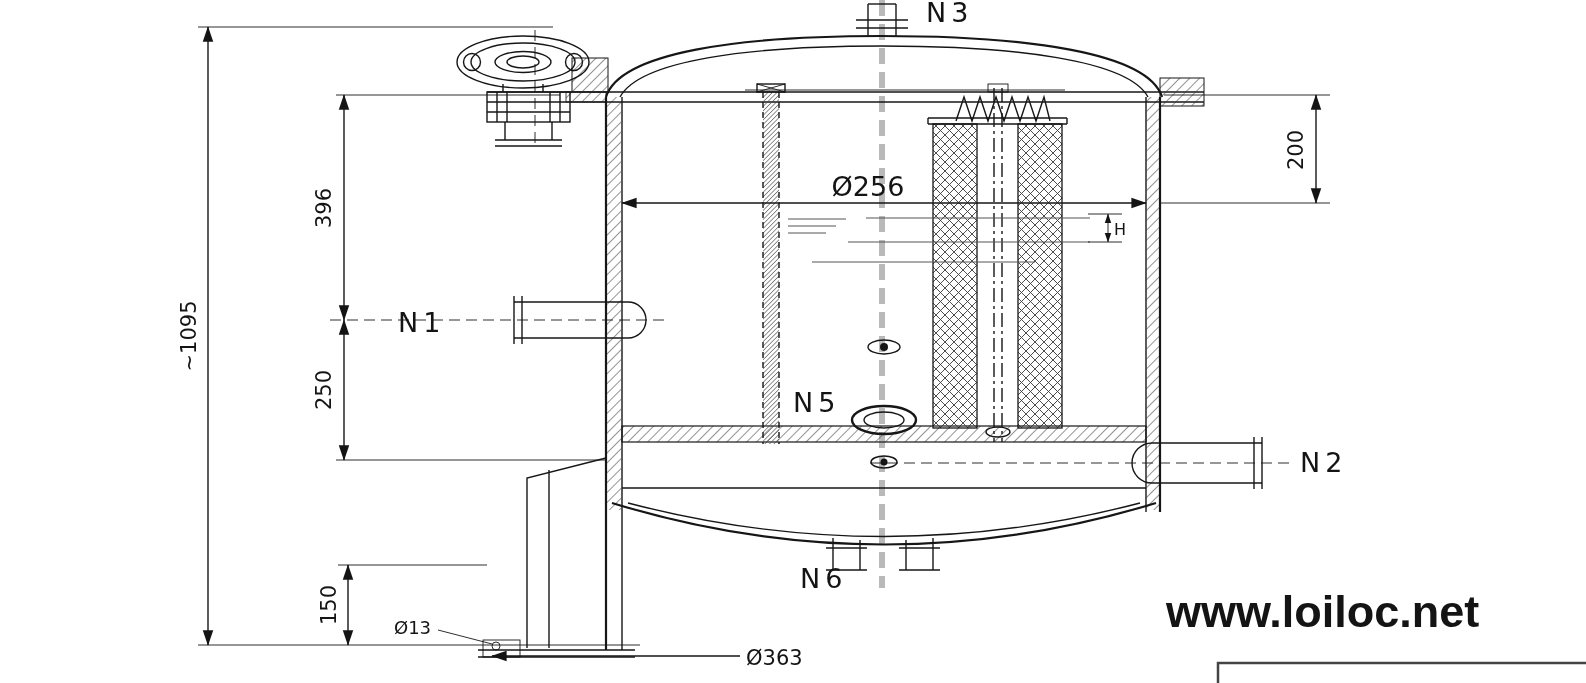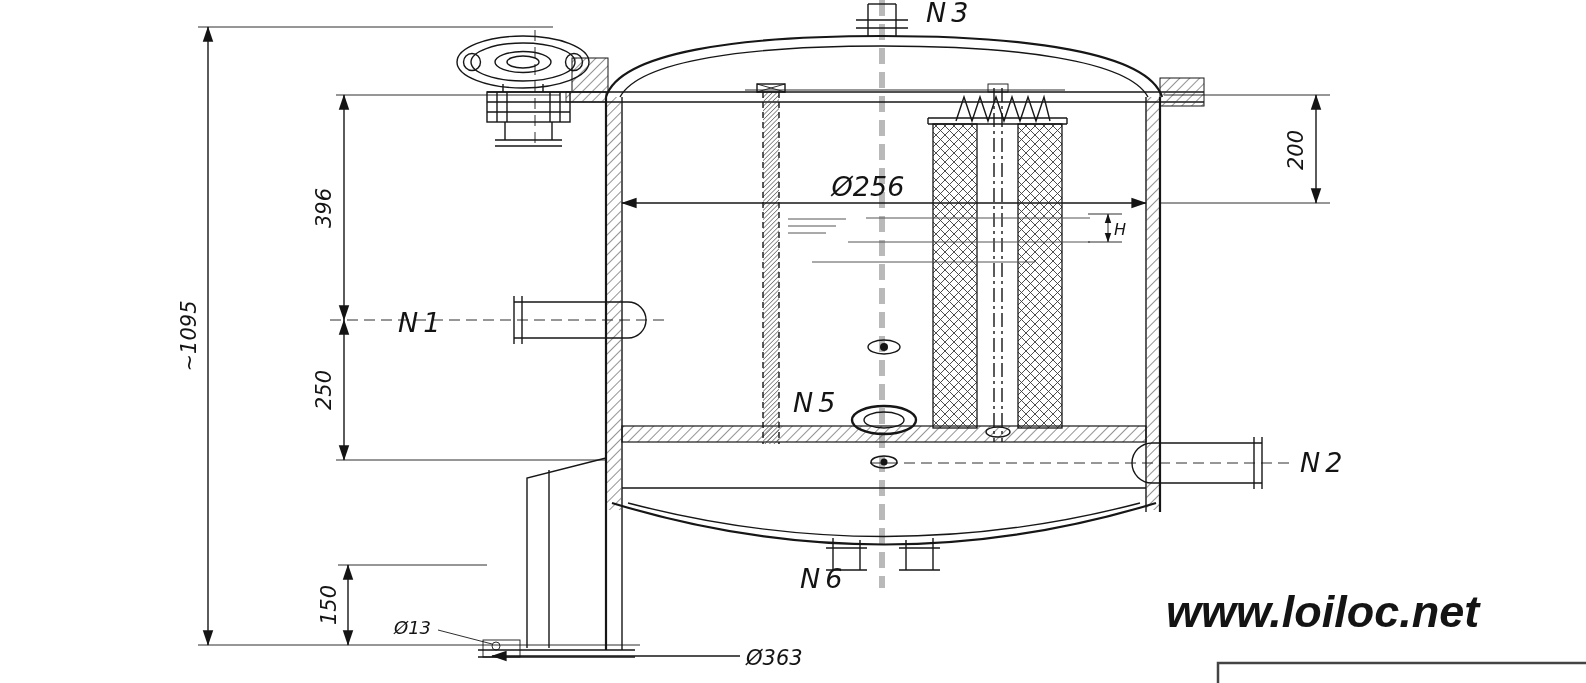--- a/index.html
+++ b/index.html
@@ -1,16 +1,16 @@
 <!DOCTYPE html>
 <html><head>
 <meta charset="utf-8">
 <style>
   html,body{margin:0;padding:0;background:#ffffff;}
-  .canvas{position:relative;width:1586px;height:683px;background:#ffffff;overflow:hidden;font-style:italic;}
+  .canvas{position:relative;width:1586px;height:683px;background:#ffffff;overflow:hidden;}
   svg{position:absolute;left:0;top:0;}
   text{font-family:"DejaVu Sans",sans-serif;fill:#141414;}
   .noz{font-size:27px;letter-spacing:5px;}
   .dim{font-size:21px;}
   .dimlg{font-size:27px;}
   .dimsm{font-size:18px;}
   .dimh{font-size:16px;}
   .wm{font-family:"Liberation Sans",sans-serif;font-weight:700;font-size:45px;}
   .ln{stroke:#161616;stroke-width:1.4;fill:none;}
   .tn{stroke:#161616;stroke-width:0.9;fill:none;}

